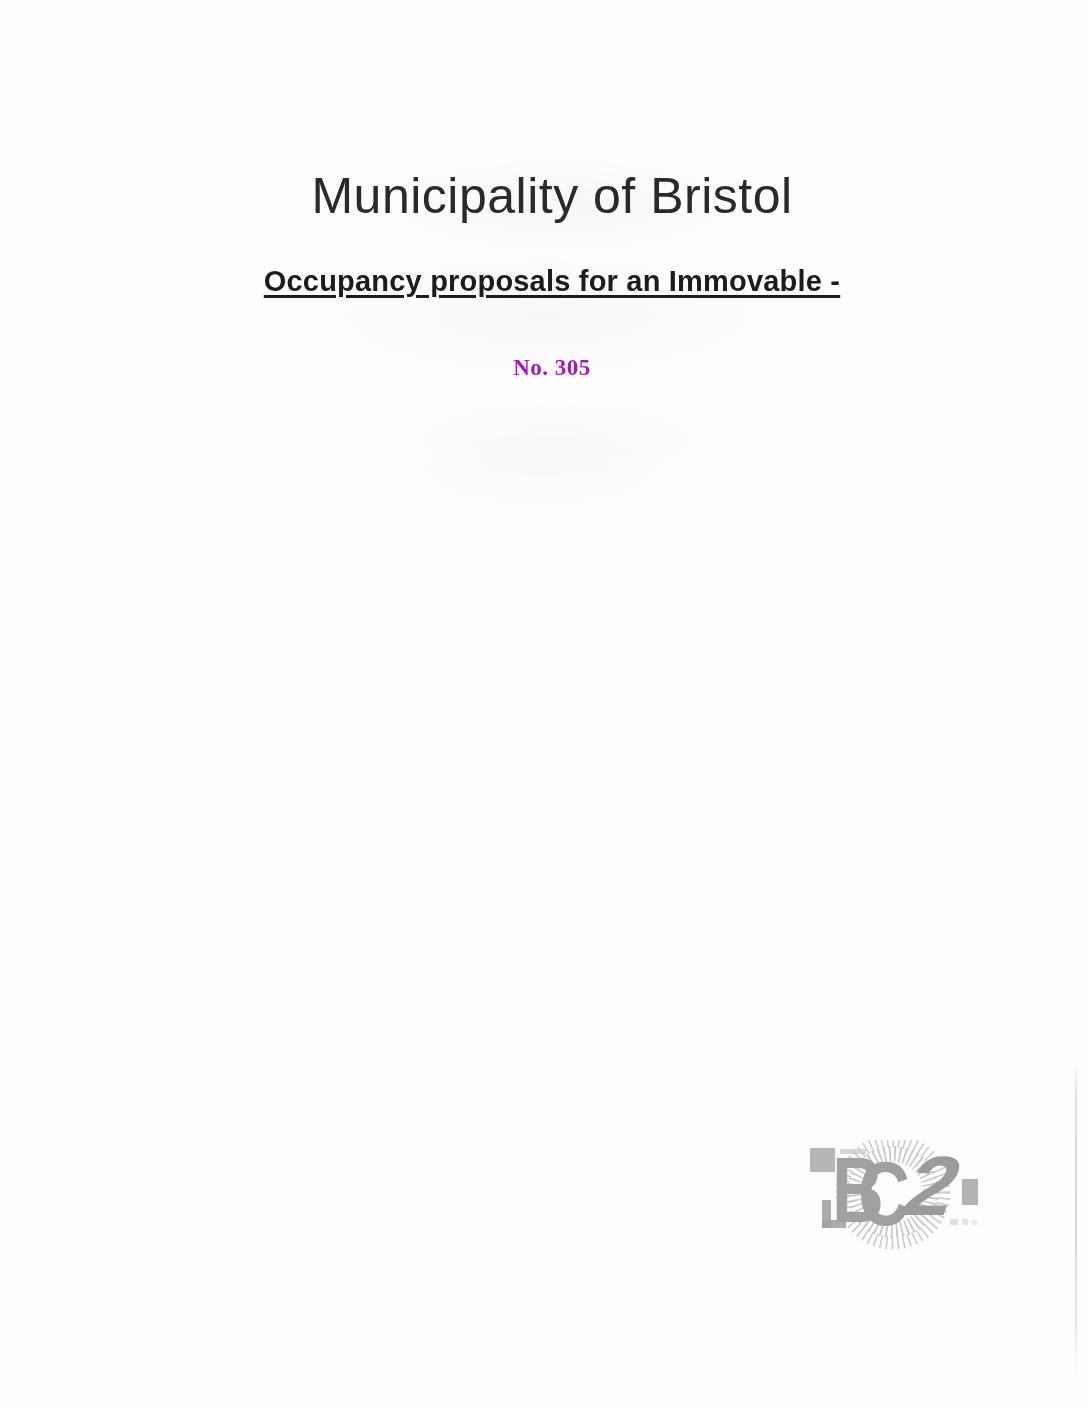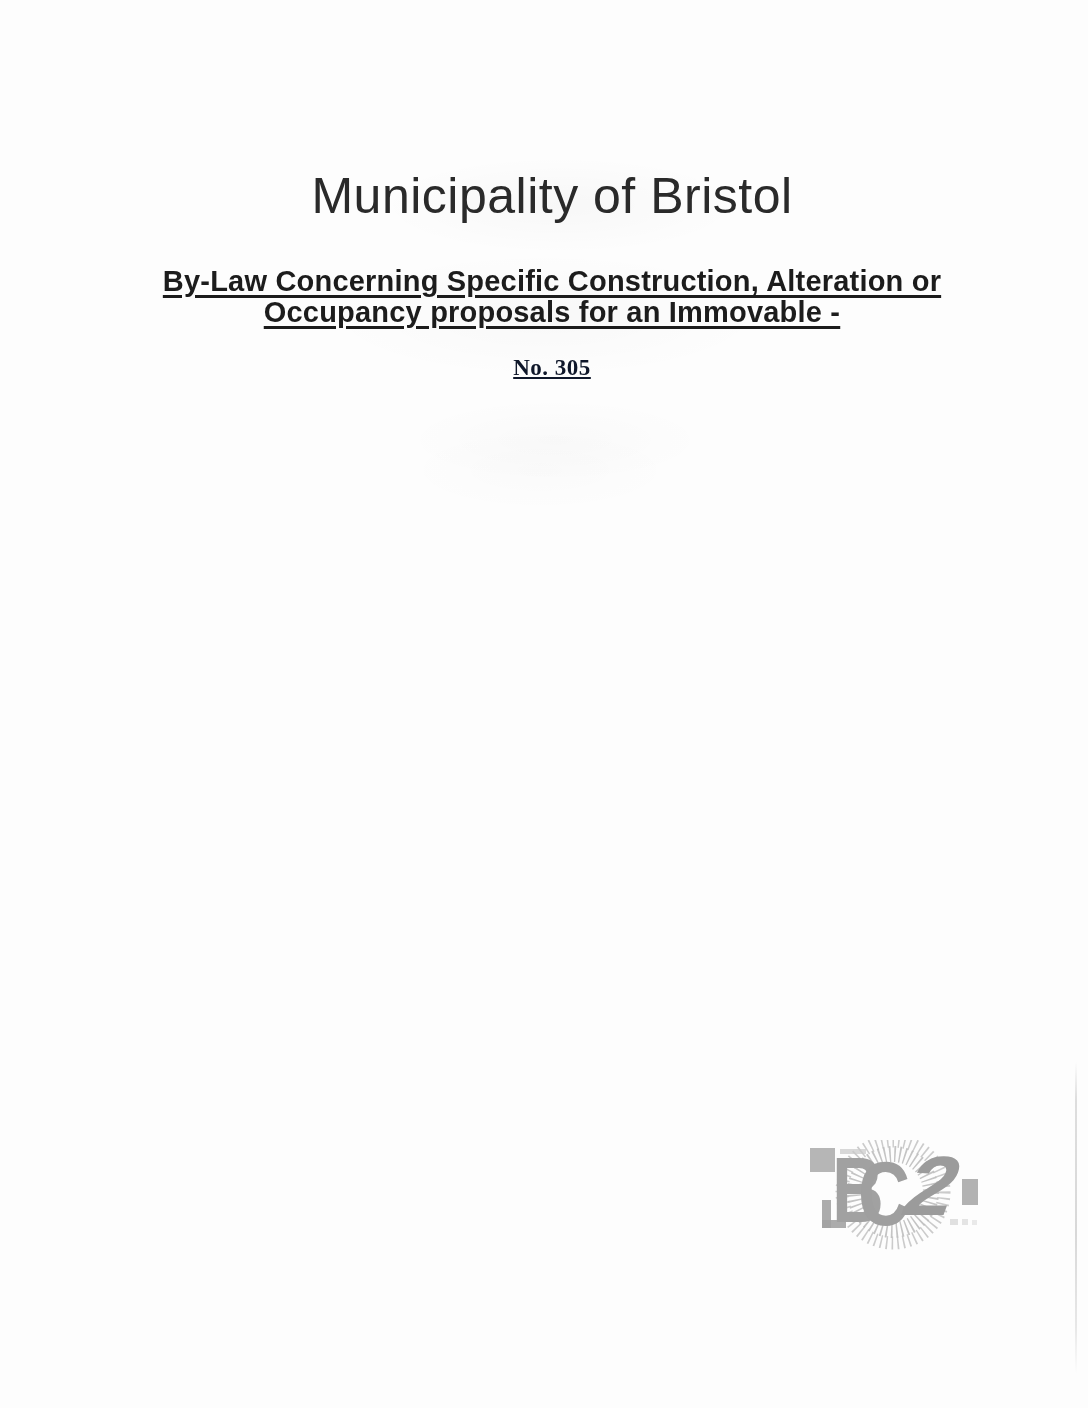--- a/index.html
+++ b/index.html
@@ -46,23 +46,22 @@
     text-decoration:underline;
     text-decoration-thickness:2.5px;
     text-underline-offset:4px;
   }
   .doc-number{
     position:absolute;
     left:0;right:0;top:355px;
     font-family:"Liberation Serif",serif;
     font-size:23px;
     font-weight:700;
-    color:#0f172a;
+    color:#a21caf;
     letter-spacing:0.5px;
-    text-decoration:underline;
   }
   .stamp{
     position:absolute;
     left:800px;top:1140px;
     width:200px;height:110px;
     filter:blur(0.45px);
     opacity:0.95;
   }
   .scan-line{
     position:absolute;
@@ -79,21 +78,20 @@
 </head>
 <body>
 
 <div class="page">
 
   <div class="content">
 
     <div class="doc-title">Municipality of Bristol</div>
 
     <div class="doc-heading">
-      <div><span class="hline">By-Law Concerning Specific Construction, Alteration or</span></div>
       <div><span class="hline">Occupancy proposals for an Immovable -</span></div>
     </div>
 
     <div class="doc-number">No. 305</div>
 
   </div>
 
   <svg class="stamp" viewBox="0 0 200 110" xmlns="http://www.w3.org/2000/svg">
 
     <g>

